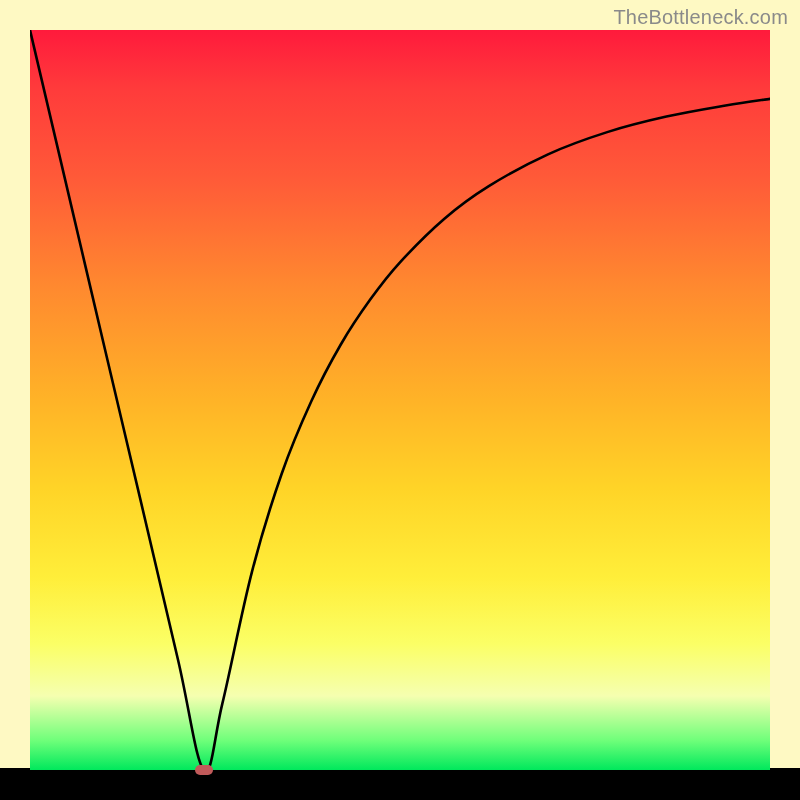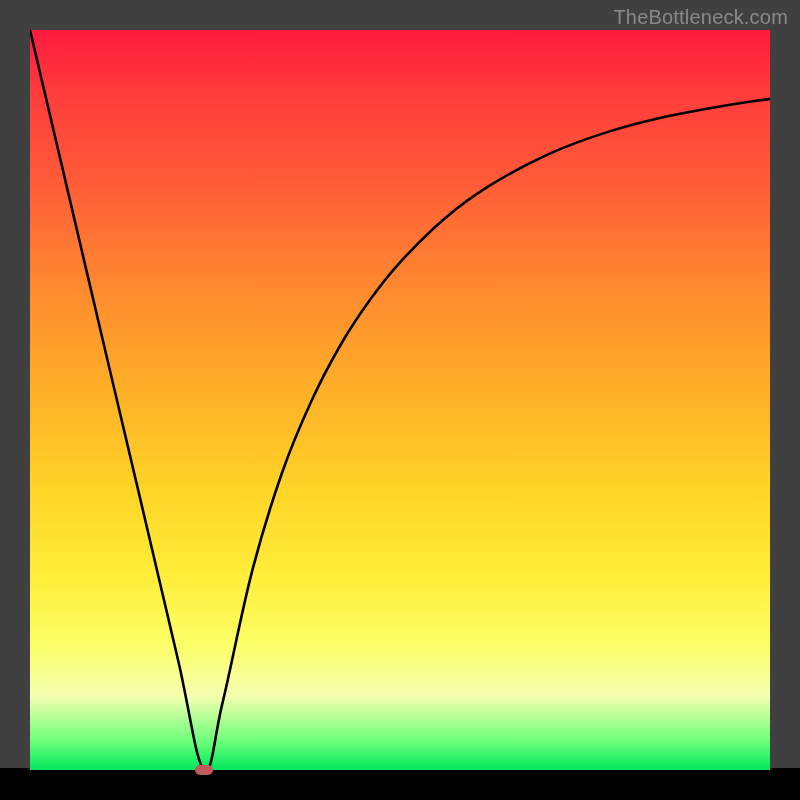--- a/index.html
+++ b/index.html
@@ -8,21 +8,21 @@
     width: 800px;
     height: 800px;
     background: #000;
     overflow: hidden;
     font-family: Arial, Helvetica, sans-serif;
   }
   .frame {
     position: relative;
     width: 800px;
     height: 768px;
-    background: #404040;
+    background: #fef9c3;
   }
   .plot {
     position: absolute;
     left: 30px;
     top: 30px;
     width: 740px;
     height: 740px;
     
     background: linear-gradient(
       to bottom,

